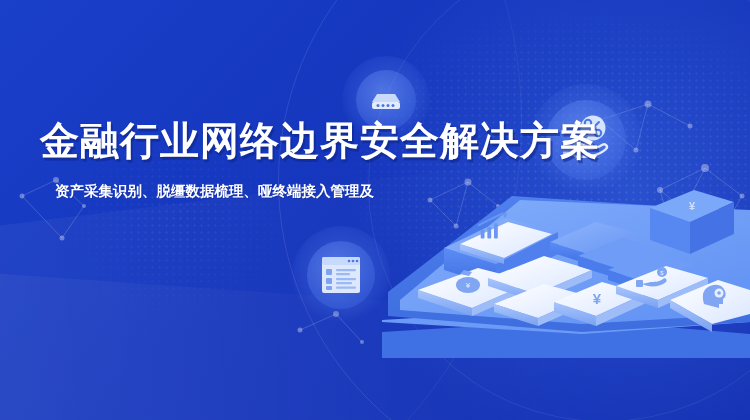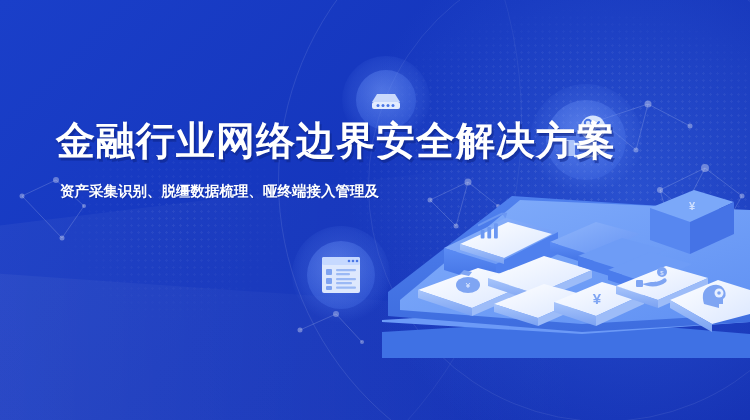--- a/index.html
+++ b/index.html
@@ -67,33 +67,34 @@
   #badge-switch .disc{inset:14px;}
   #badge-percent{left:530px;top:84px;width:112px;height:112px;}
   #badge-percent .disc{inset:16px;}
   #badge-doc{left:292px;top:226px;width:98px;height:98px;}
   #badge-doc .disc{inset:15px;}
 
   
   #illustration{position:absolute;left:382px;right:0;bottom:28px;height:210px;}
 
   
-  #text-block{position:absolute;left:56px;top:118px;width:470px;z-index:6;}
+  #text-block{position:absolute;left:40px;top:118px;width:470px;z-index:6;}
   #page-title{
     margin:0;
     font-size:39px;line-height:46px;font-weight:700;letter-spacing:1px;
     color:#ffffff;
     text-shadow:2px 3px 0 rgba(14,38,140,.55), 0 1px 2px rgba(10,30,110,.45);
     white-space:nowrap;
   }
   #subtitle{
     margin:16px 0 0 4px;
     font-size:14.5px;line-height:23px;font-weight:700;color:#ffffff;
     text-shadow:1px 1px 0 rgba(14,38,140,.45);
     max-width:330px;
+    text-align:right;
   }
   #subtitle .ln{display:block;}
 </style>
 </head>
 <body>
 
 <div id="banner">
 
   <div class="arc a1"></div>
   <div class="arc a2"></div>

